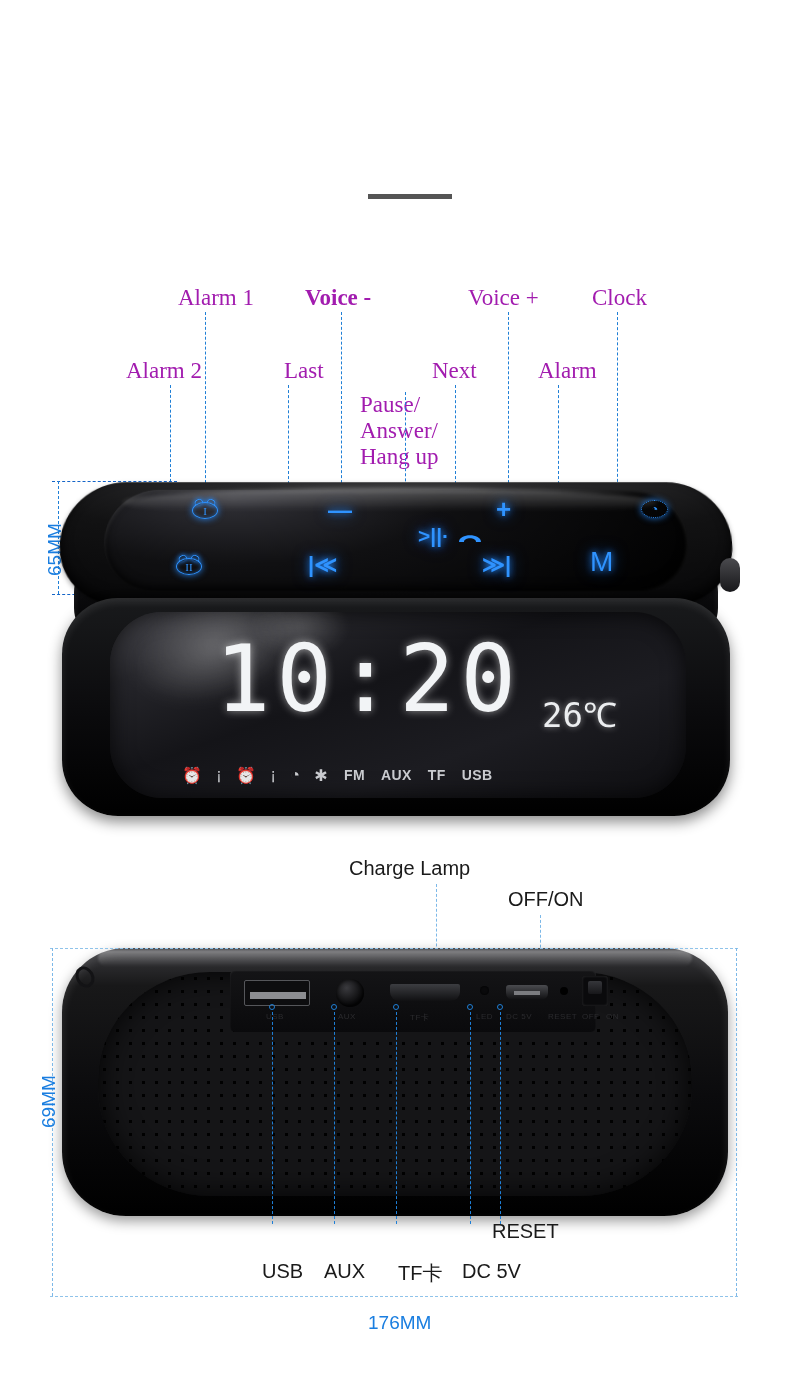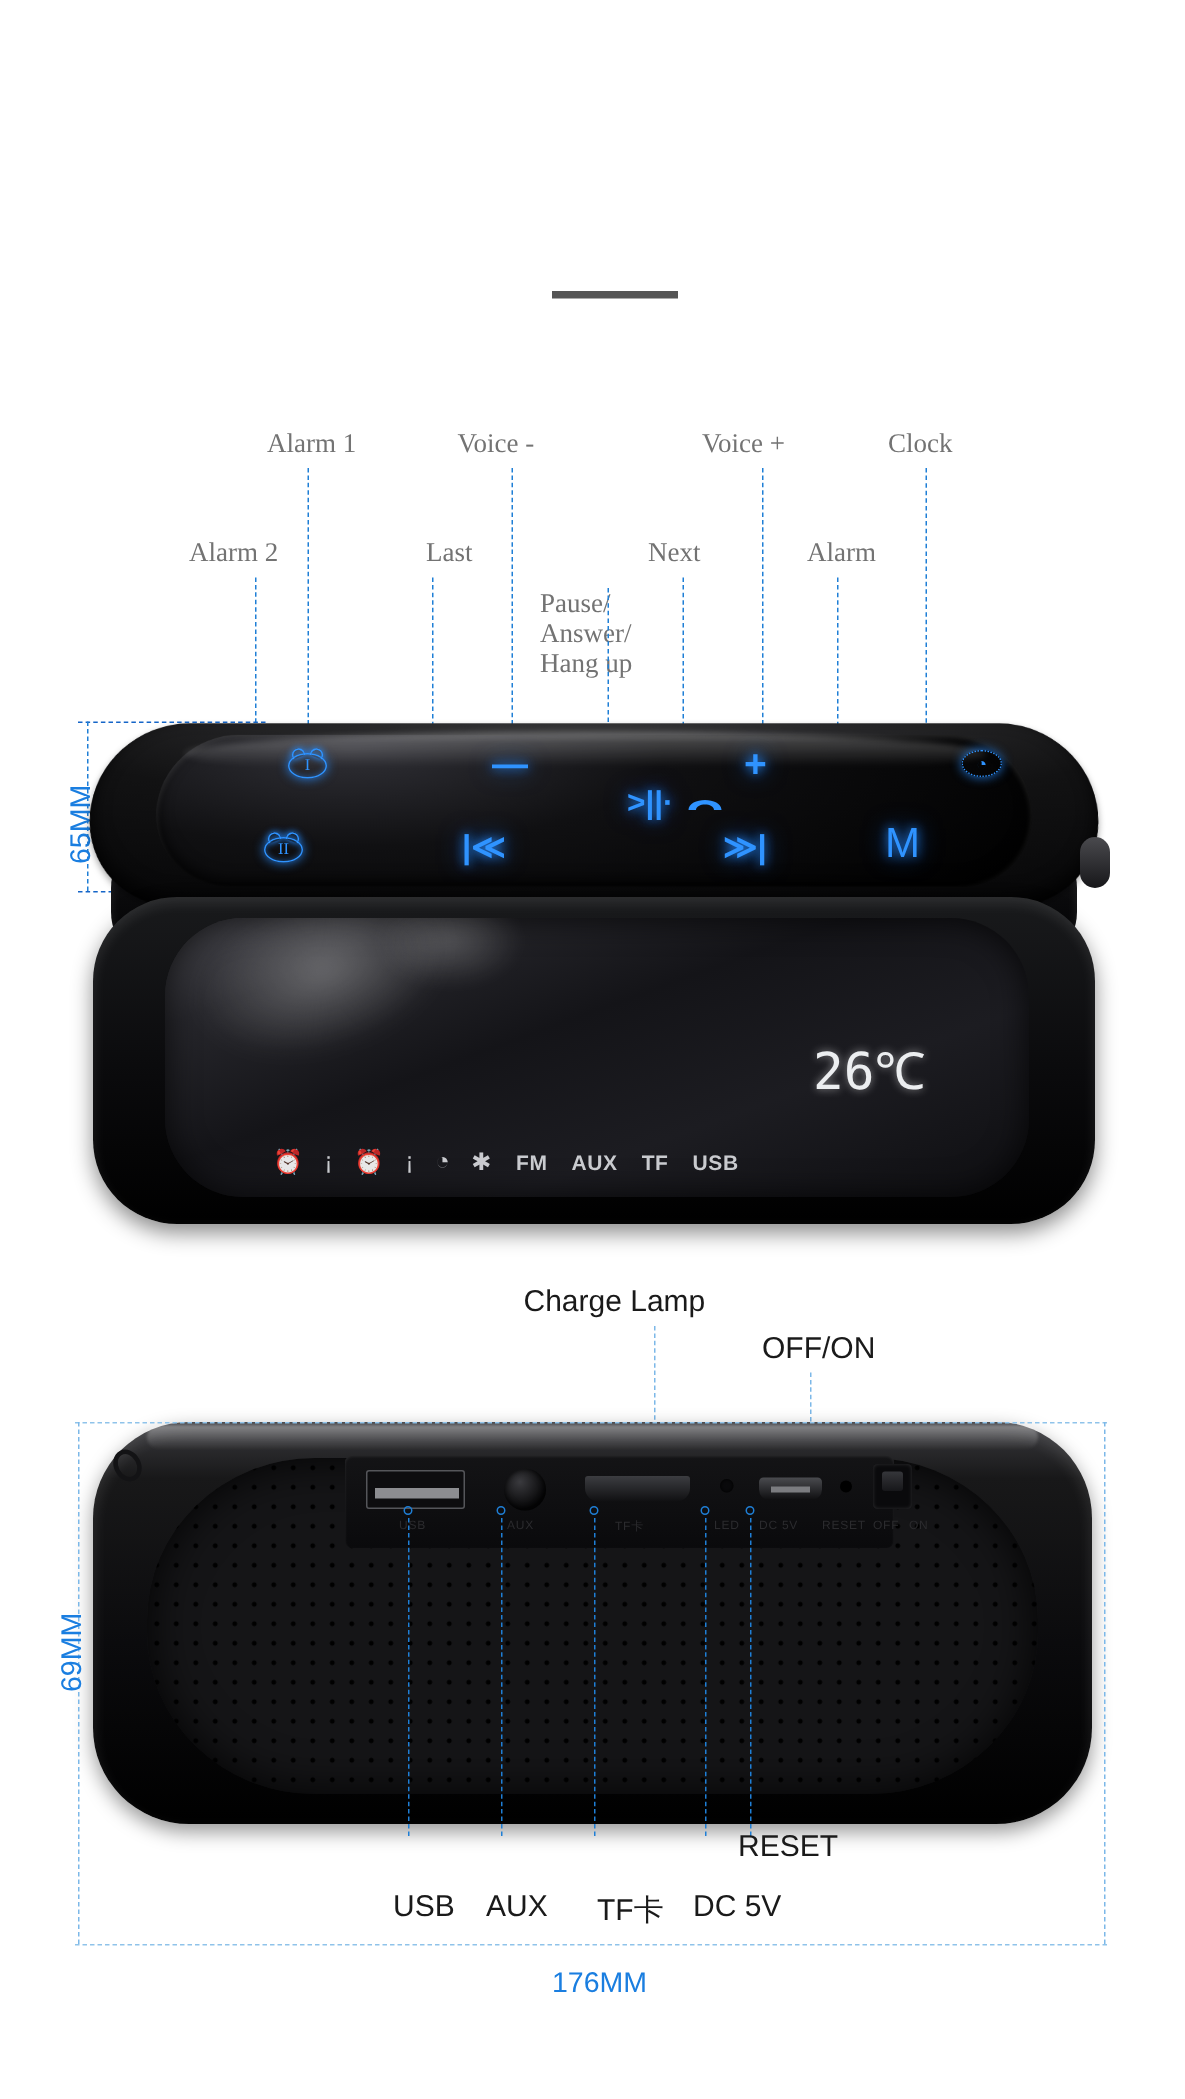--- a/index.html
+++ b/index.html
@@ -23,21 +23,21 @@
     letter-spacing: 0.5px;
     color: #0a0a0a;
   }
   .title-rule {
     position: absolute; left: 368px; top: 194px;
     width: 84px; height: 5px; background: #555555;
   }
 
   
   .lbl { position: absolute; white-space: nowrap; color: #111; }
-  .serif-lbl { font-family: "Liberation Serif", serif; font-size: 18px; color: #737373; }
+  .serif-lbl { font-family: "Liberation Serif", serif; font-size: 23px; color: #a21caf; }
   .sans-lbl  { font-family: "Liberation Sans", sans-serif; font-size: 20px; color: #1a1a1a; }
   .multiline { line-height: 1.12; white-space: pre-line; }
 
   
   .vline {
     position: absolute; width: 0;
     border-left: 1.4px dashed #1f7fd6;
   }
   .vline.pale { border-left-color: #7cb8e8; }
   .hline {
@@ -270,21 +270,21 @@
   }
 </style>
 </head>
 <body>
 
 <div id="page">
 
   <div class="title-rule"></div>
 
   <div class="lbl serif-lbl" style="left:178px; top:285px;">Alarm 1</div>
-  <div class="lbl serif-lbl" style="left:305px; top:285px;">Voice -</div>
+  <div class="lbl serif-lbl" style="left:305px; top:285px;font-weight:bold;">Voice -</div>
   <div class="lbl serif-lbl" style="left:468px; top:285px;">Voice +</div>
   <div class="lbl serif-lbl" style="left:592px; top:285px;">Clock</div>
 
   <div class="lbl serif-lbl" style="left:126px; top:358px;">Alarm 2</div>
   <div class="lbl serif-lbl" style="left:284px; top:358px;">Last</div>
   <div class="lbl serif-lbl" style="left:432px; top:358px;">Next</div>
   <div class="lbl serif-lbl" style="left:538px; top:358px;">Alarm</div>
 
   <div class="lbl serif-lbl multiline" style="left:360px; top:392px;">Pause/
 Answer/
@@ -347,20 +347,21 @@
     </div>
     <div class="tbtn" style="left:422px; top:72px; font-size:22px; font-weight:bold;">≫|</div>
     <div class="tbtn" style="left:530px; top:66px; font-size:28px;">M</div>
   </div>
 
   <div id="display-module">
     <div class="disp-body"></div>
     <div class="disp-glass">
       <div class="disp-reflect"></div>
       <div class="disp-reflect2"></div>
+      <div class="seg-time">10:20</div>
       <div class="seg-temp">26℃</div>
       <div class="status-row">
         <span class="ico">⏰</span>
         <span class="ico">¡</span>
         <span class="ico">⏰</span>
         <span class="ico">¡</span>
         <span class="ico">◔</span>
         <span class="ico">✱</span>
         <span class="txt">FM</span>
         <span class="txt">AUX</span>

